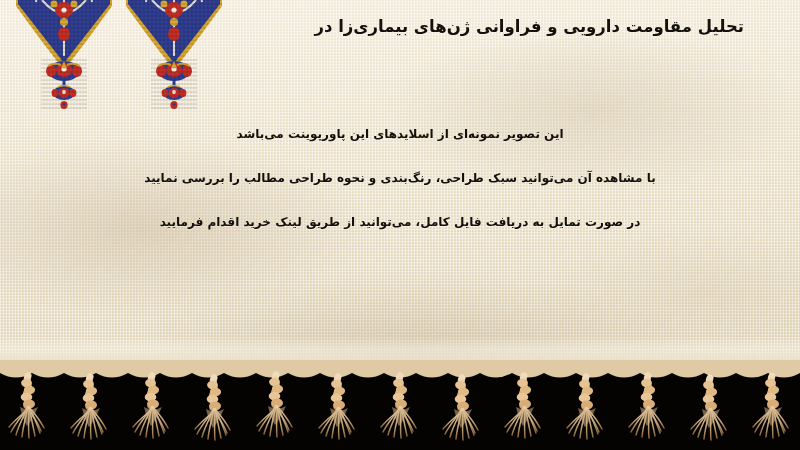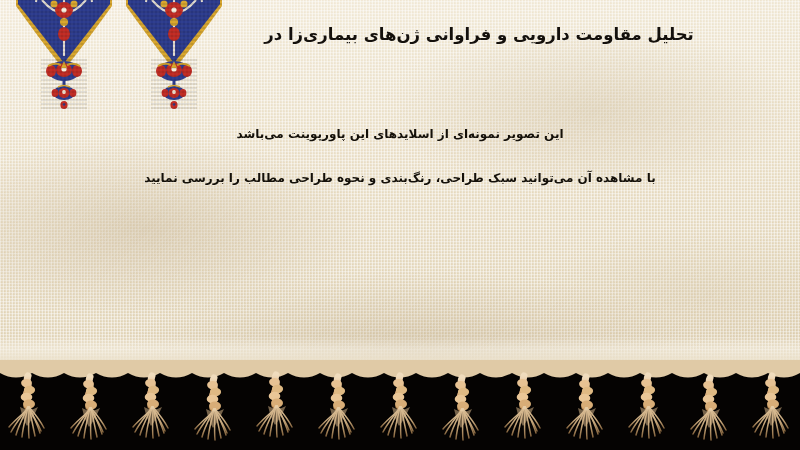--- a/index.html
+++ b/index.html
@@ -90,24 +90,24 @@
     position: absolute;
     left: 0;
     top: 360px;
     width: 800px;
     height: 90px;
   }
 
   
   .title-block {
     position: absolute;
-    top: 20px;
+    top: 12px;
     right: 56px;
     width: 530px;
-    text-align: center;
+    text-align: right;
     direction: rtl;
   }
   .title-line {
     color: #14100c;
     font-size: 16.5px;
     font-weight: bold;
     line-height: 30px;
     letter-spacing: .2px;
     text-shadow: 0 1px 0 rgba(255,250,240,.35);
     white-space: nowrap;
@@ -415,15 +415,16 @@
     </svg>
   </div>
 
   <div class="title-block">
     <div class="title-line">تحلیل مقاومت دارویی و فراوانی ژن‌های بیماری‌زا در</div>
   </div>
 
   <div class="body-block">
     <div class="body-line">این تصویر نمونه‌ای از اسلایدهای این پاورپوینت می‌باشد</div>
     <div class="body-line">با مشاهده آن می‌توانید سبک طراحی، رنگ‌بندی و نحوه طراحی مطالب را بررسی نمایید</div>
+    <div class="body-line">در صورت تمایل به دریافت فایل کامل، می‌توانید از طریق لینک خرید اقدام فرمایید</div>
   </div>
 
 </div>
 
 </body></html>

